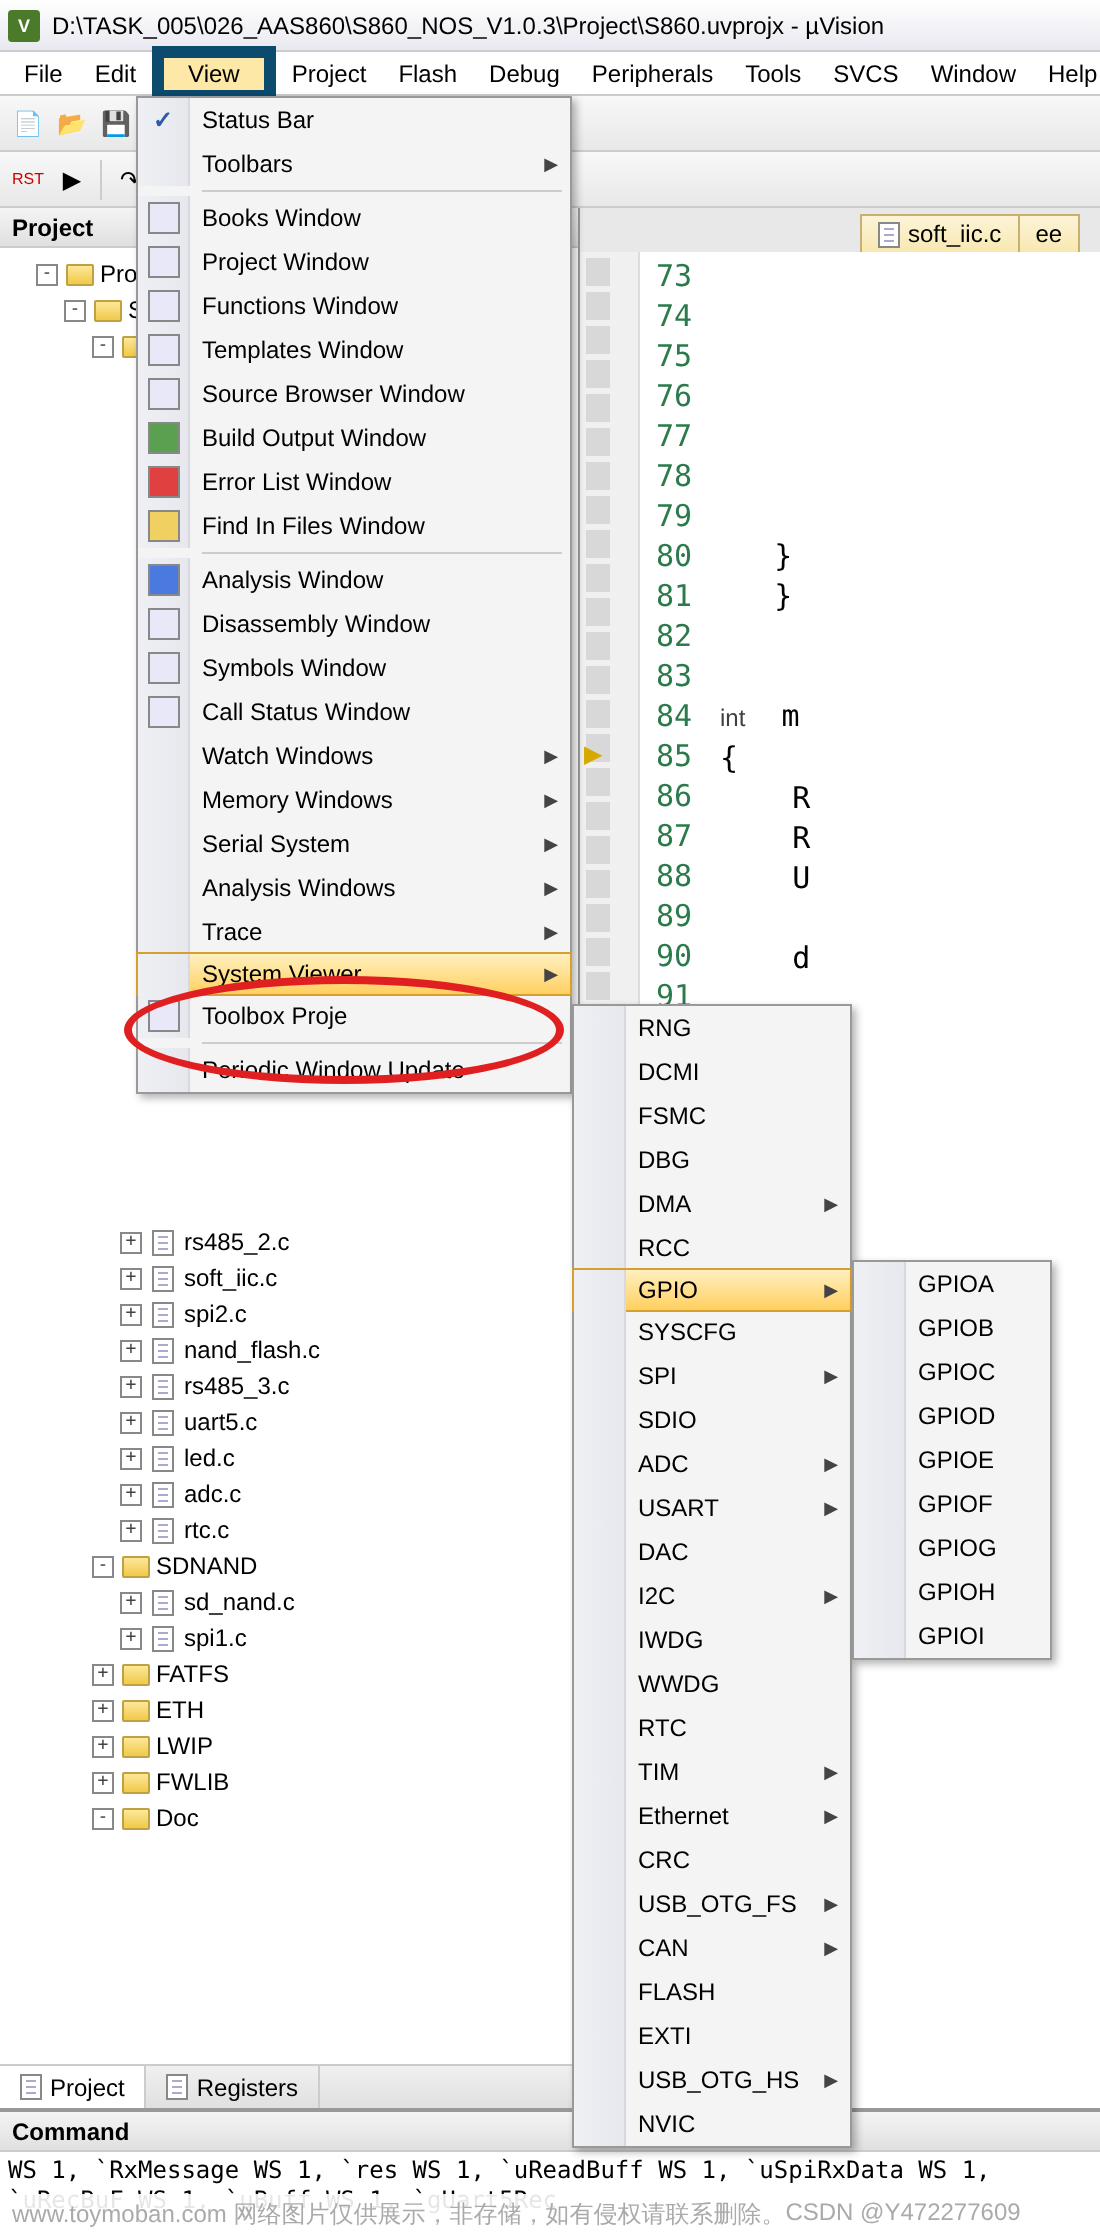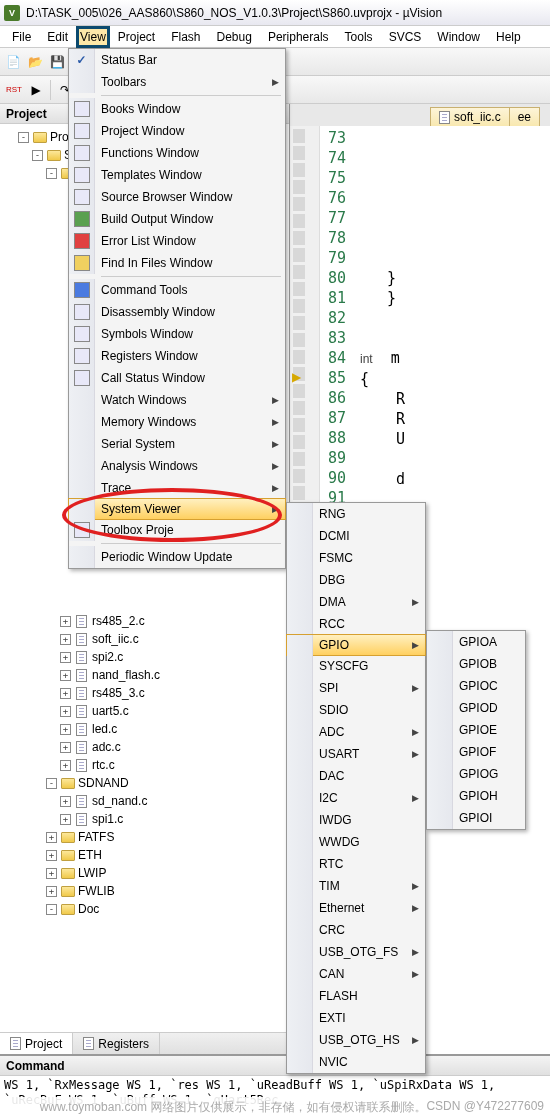--- a/index.html
+++ b/index.html
@@ -1,21 +1,21 @@
 <!DOCTYPE html>
 <html><head>
 <meta charset="utf-8">
 <style>
 *{box-sizing:border-box;margin:0;padding:0;font-family:"Segoe UI",Tahoma,sans-serif;font-size:12px}
 body{background:#fff;width:550px;height:1118px;overflow:hidden;position:relative}
 .title-bar{background:linear-gradient(#fff,#e8e8f0);height:26px;display:flex;align-items:center;padding:0 4px;border-bottom:1px solid #ccc}
 .logo{width:16px;height:16px;background:#4a7a2a;border-radius:2px;margin-right:6px;display:flex;align-items:center;justify-content:center;color:#fff;font-size:9px;font-weight:bold}
 .menu-bar{height:22px;display:flex;align-items:center;padding:0 4px;border-bottom:1px solid #ccc}
 .menu-item{padding:2px 8px;cursor:pointer}
-.menu-item.open{background:#fde8a8;border:3px solid #0c4a6e;padding:1px 1px}
+.menu-item.open{background:#fde8a8;border:6px solid #0c4a6e;padding:1px 12px}
 .toolbar{height:28px;background:linear-gradient(#f8f8f8,#e8e8e8);border-bottom:1px solid #ccc;display:flex;align-items:center;padding:0 4px;gap:2px}
 .tb-icon{width:20px;height:20px;display:flex;align-items:center;justify-content:center;border-radius:2px}
 .sep{width:1px;height:20px;background:#ccc;margin:0 2px}
 .workspace{display:flex;height:calc(100% - 168px);position:relative}
 .left-panel{width:290px;border-right:1px solid #999;display:flex;flex-direction:column;overflow:hidden;background:#fff}
 .panel-header{background:linear-gradient(#f4f4f4,#e0e0e0);height:20px;padding:0 6px;display:flex;align-items:center;font-weight:bold;border-bottom:1px solid #ccc;justify-content:space-between}
 .tree{flex:1;overflow:auto;padding:4px 0}
 .tree-node{display:flex;align-items:center;height:18px;white-space:nowrap}
 .exp{width:11px;height:11px;border:1px solid #888;display:flex;align-items:center;justify-content:center;font-size:9px;line-height:1;margin-right:3px;background:#fff;color:#444;font-family:monospace}
 .ficon{width:15px;height:14px;margin-right:3px;display:flex;align-items:center;justify-content:center}
@@ -42,21 +42,21 @@
 .cmd-body{font-family:Consolas,monospace;font-size:12px;padding:2px 4px;line-height:15px;height:108px;background:#fff;overflow:hidden}
 
 .dropdown{position:absolute;background:#f4f4f4;border:1px solid #999;box-shadow:2px 2px 4px rgba(0,0,0,.3);z-index:10}
 .dd-item{display:flex;align-items:center;height:22px;padding-right:18px;position:relative}
 .dd-icon{width:26px;display:flex;align-items:center;justify-content:center;height:100%;background:linear-gradient(90deg,#eef0f4,#e6e8ee);margin-right:6px;border-right:1px solid #d8d8e0}
 .dd-item.hl{background:linear-gradient(#fff0c0,#ffd060);border:1px solid #d6a030;height:22px;margin:-1px}
 .dd-sep{height:1px;background:#ccc;margin:2px 4px 2px 32px}
 .sub-arrow{position:absolute;right:6px;font-size:9px;color:#444}
 .check{color:#2a5aa8;font-weight:bold}
 .mi-icon{width:16px;height:16px;background:#fff;border:1px solid #888;display:flex;align-items:center;justify-content:center}
-.footer{position:absolute;bottom:0;width:100%;font-size:11px;color:#aaa;display:flex;justify-content:flex-end;padding:2px 6px;background:rgba(255,255,255,.9)}
+.footer{position:absolute;bottom:0;width:100%;font-size:11px;color:#aaa;display:flex;justify-content:flex-start;padding:2px 6px;background:rgba(255,255,255,.9)}
 .ellipse{position:absolute;border:4px solid #e02020;border-radius:50%;pointer-events:none;z-index:50}
 </style>
 </head>
 <body>
 
 <div class="title-bar">
   <div class="logo">V</div>
   <span>D:\TASK_005\026_AAS860\S860_NOS_V1.0.3\Project\S860.uvprojx - µVision</span>
 </div>
 
@@ -466,39 +466,33 @@
       <span class="dd-icon">
         <span class="mi-icon" style="background: rgb(240, 208, 96);"></span>
       </span>
       <span>Find In Files Window</span>
     </div>
     <div class="dd-sep"></div>
     <div class="dd-item">
       <span class="dd-icon">
         <span class="mi-icon" style="background: rgb(74, 122, 224);"></span>
       </span>
-      <span>Command Tools</span>
+      <span>Analysis Window</span>
     </div>
     <div class="dd-item">
       <span class="dd-icon">
         <span class="mi-icon" style="background: rgb(232, 232, 248);"></span>
       </span>
       <span>Disassembly Window</span>
     </div>
     <div class="dd-item">
       <span class="dd-icon">
         <span class="mi-icon" style="background: rgb(232, 232, 248);"></span>
       </span>
       <span>Symbols Window</span>
-    </div>
-    <div class="dd-item">
-      <span class="dd-icon">
-        <span class="mi-icon" style="background: rgb(232, 232, 248);"></span>
-      </span>
-      <span>Registers Window</span>
     </div>
     <div class="dd-item">
       <span class="dd-icon">
         <span class="mi-icon" style="background: rgb(232, 232, 248);"></span>
       </span>
       <span>Call Status Window</span>
     </div>
     <div class="dd-item">
       <span class="dd-icon"></span>
       <span>Watch Windows</span>

